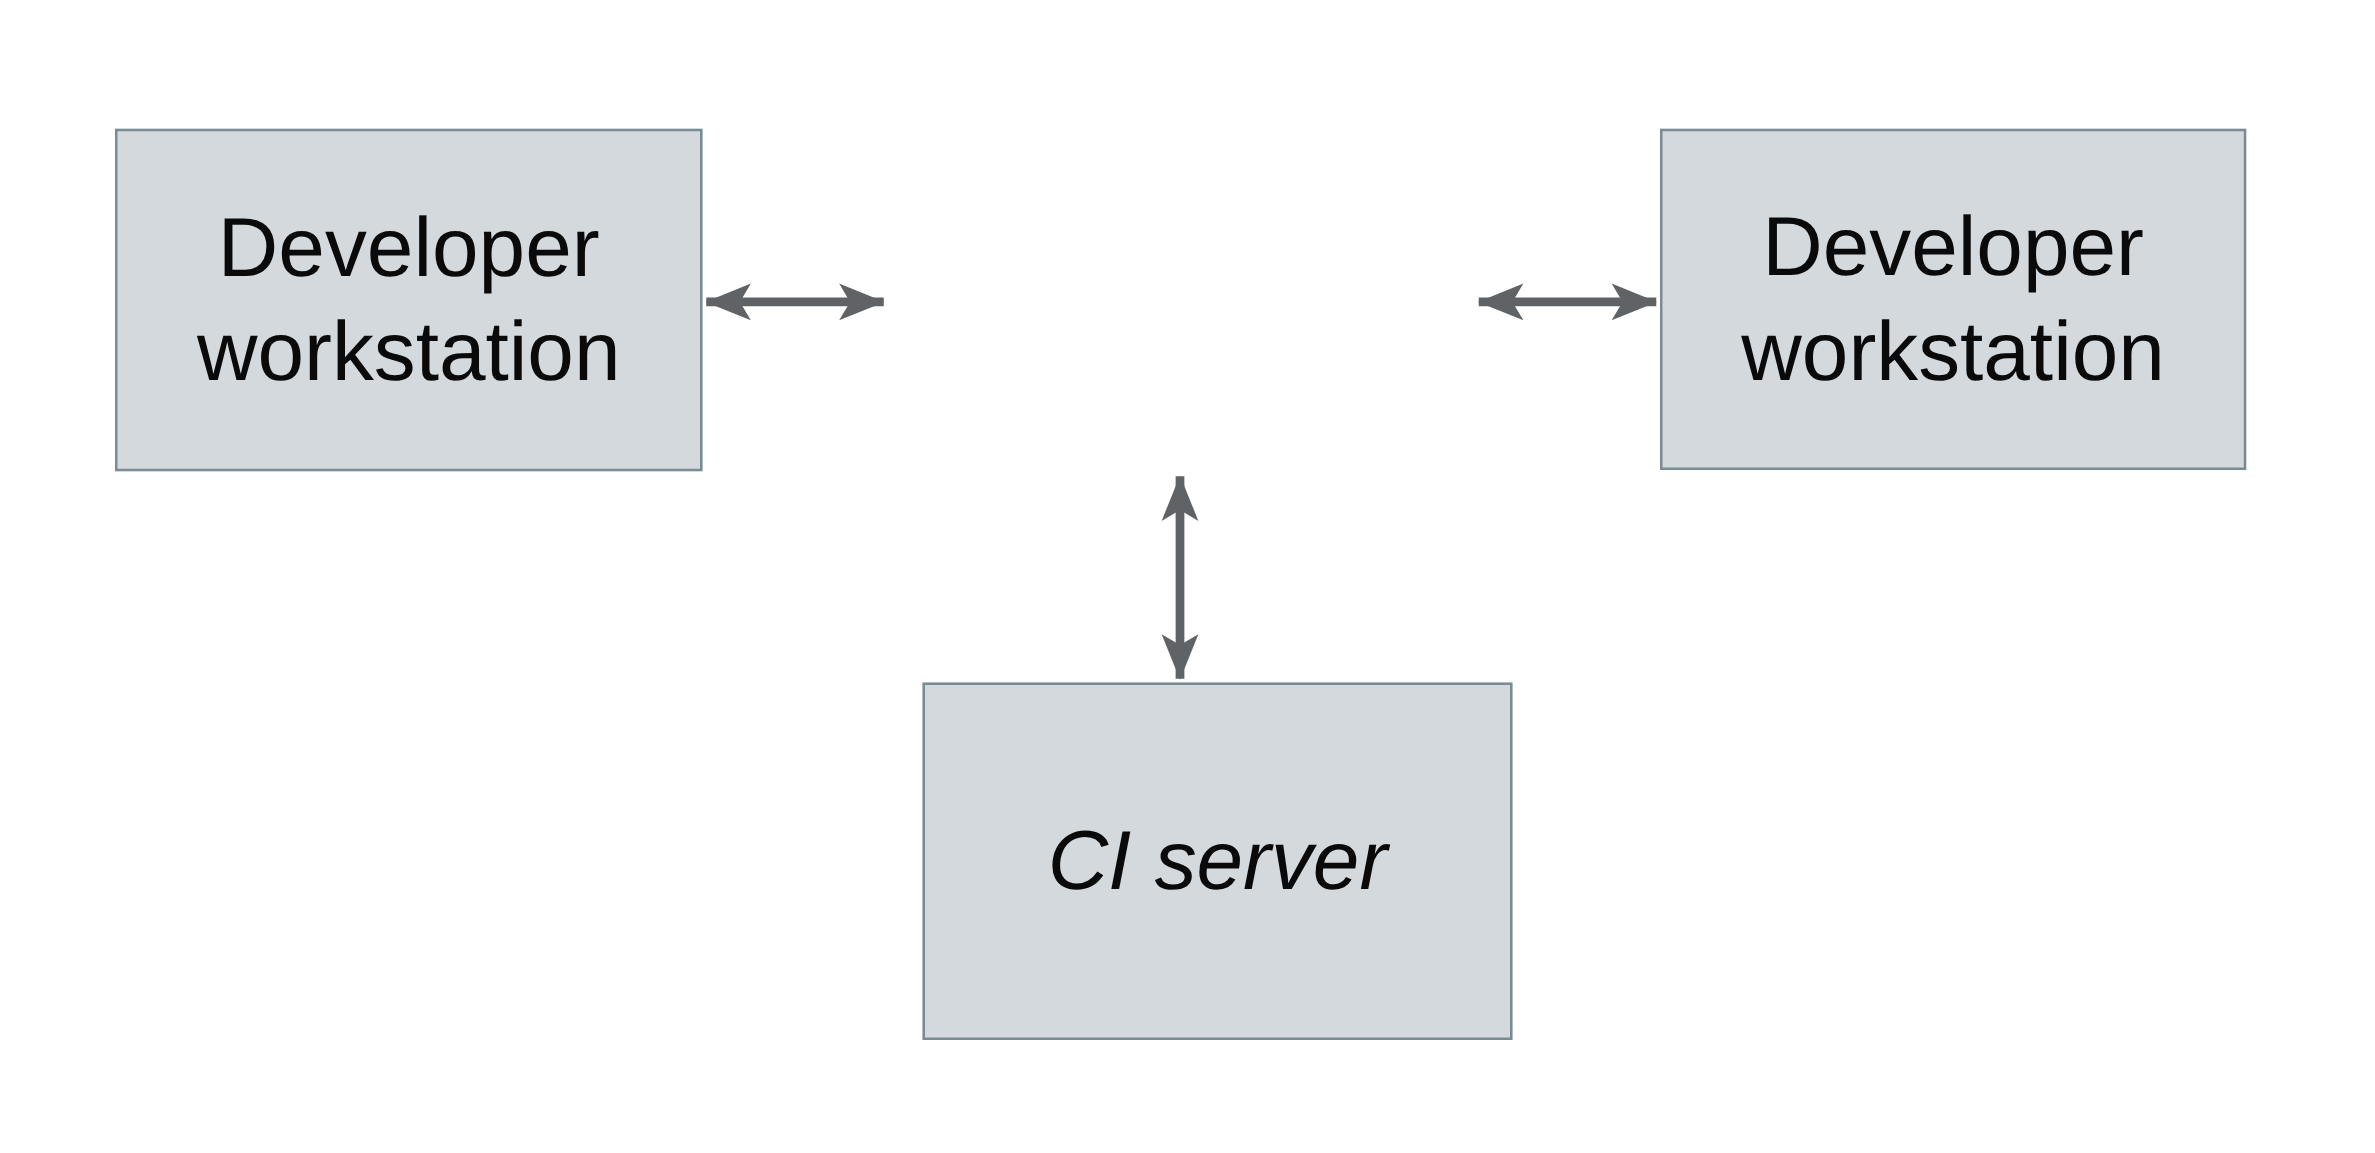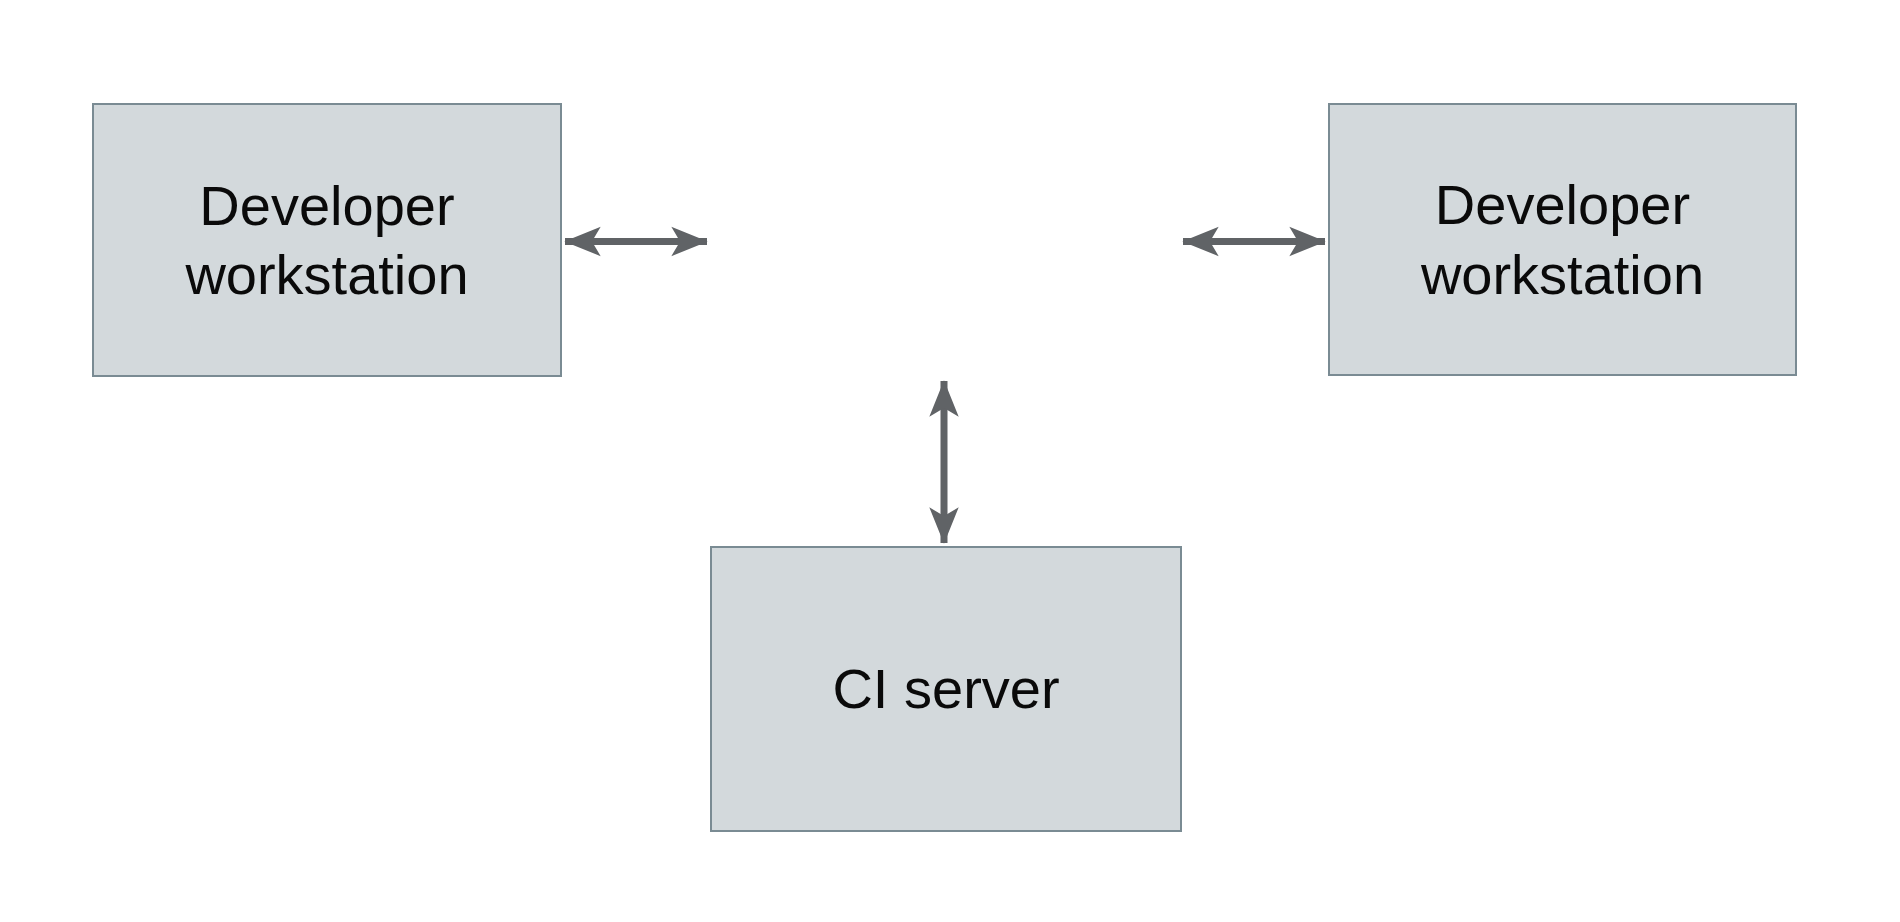--- a/index.html
+++ b/index.html
@@ -25,30 +25,30 @@
   .node {
     position: absolute;
     background: var(--node-fill);
     border: 2px solid var(--node-border);
     display: flex;
     align-items: center;
     justify-content: center;
     text-align: center;
   }
   .node .label {
-    font-size: 56px;
+    font-size: 67px;
     line-height: 1.24;
     color: var(--text);
     letter-spacing: 0px;
     padding: 0 10px;
   }
   .node-dev-left  { left: 92px;  top: 103px; width: 470px; height: 274px; }
   .node-cache     { left: 710px; top: 104px; width: 470px; height: 274px; }
   .node-dev-right { left: 1328px; top: 103px; width: 469px; height: 273px; }
-  .node-ci        { left: 710px; top: 546px; width: 472px; height: 286px; }
+  .node-ci        { left: 738px; top: 546px; width: 472px; height: 286px; font-style: italic; }
   .edges-layer {
     position: absolute;
     left: 0; top: 0;
     width: 1900px; height: 922px;
     pointer-events: none;
   }
 </style>
 </head>
 <body>
 

